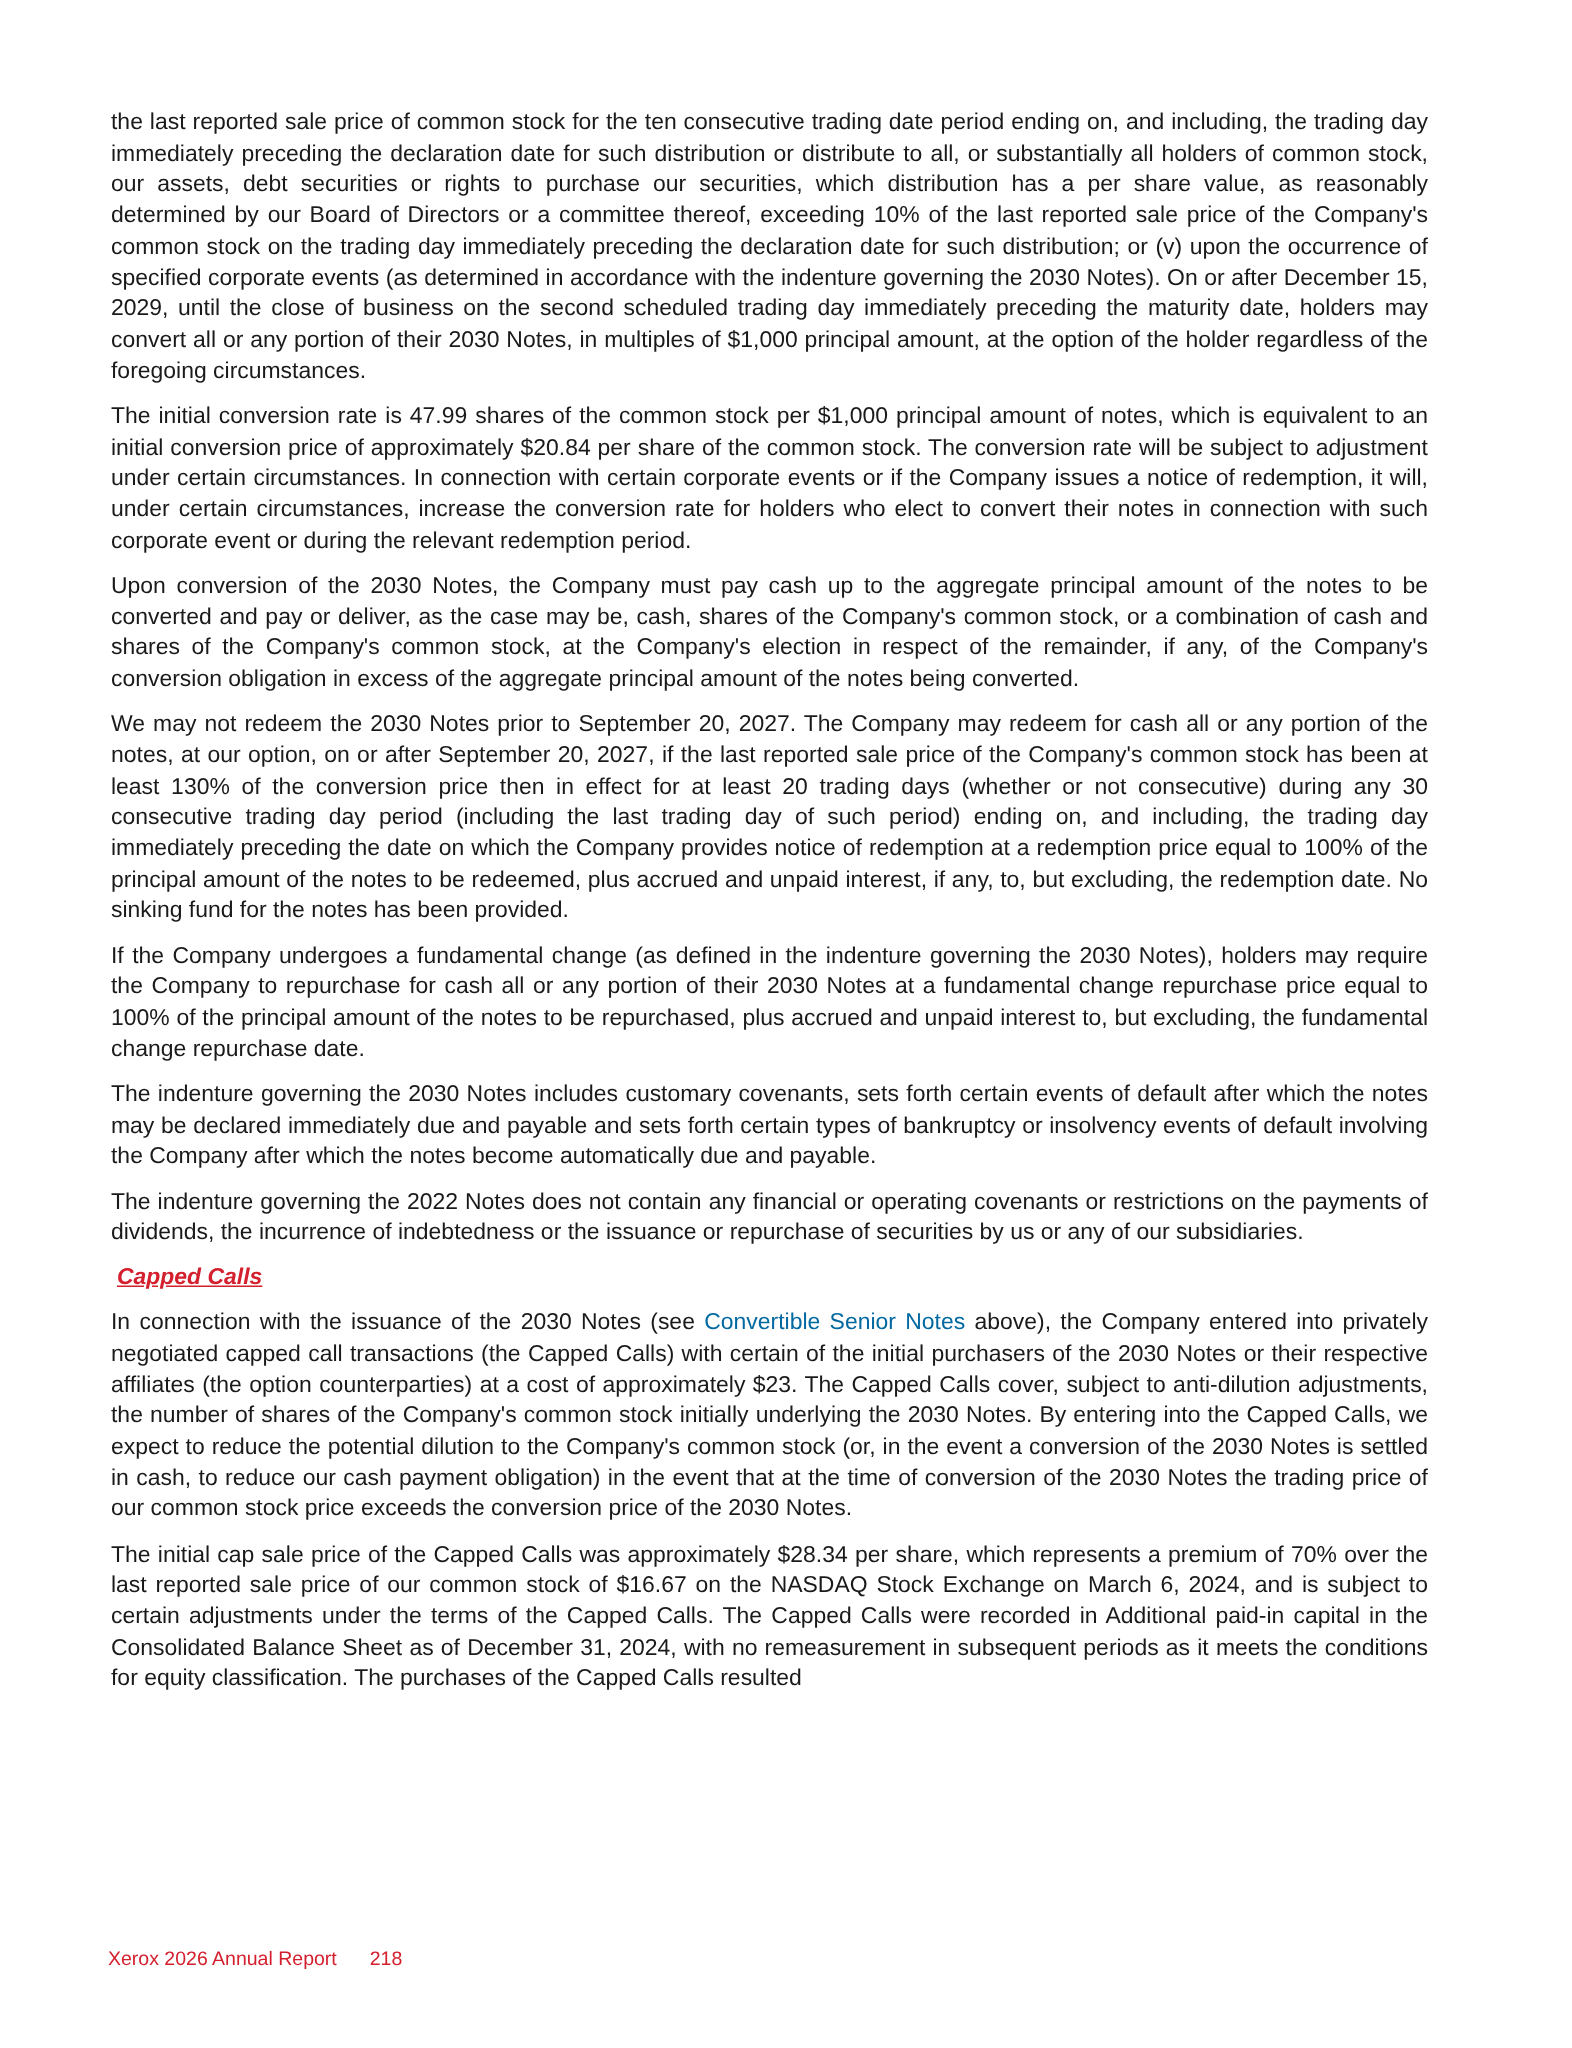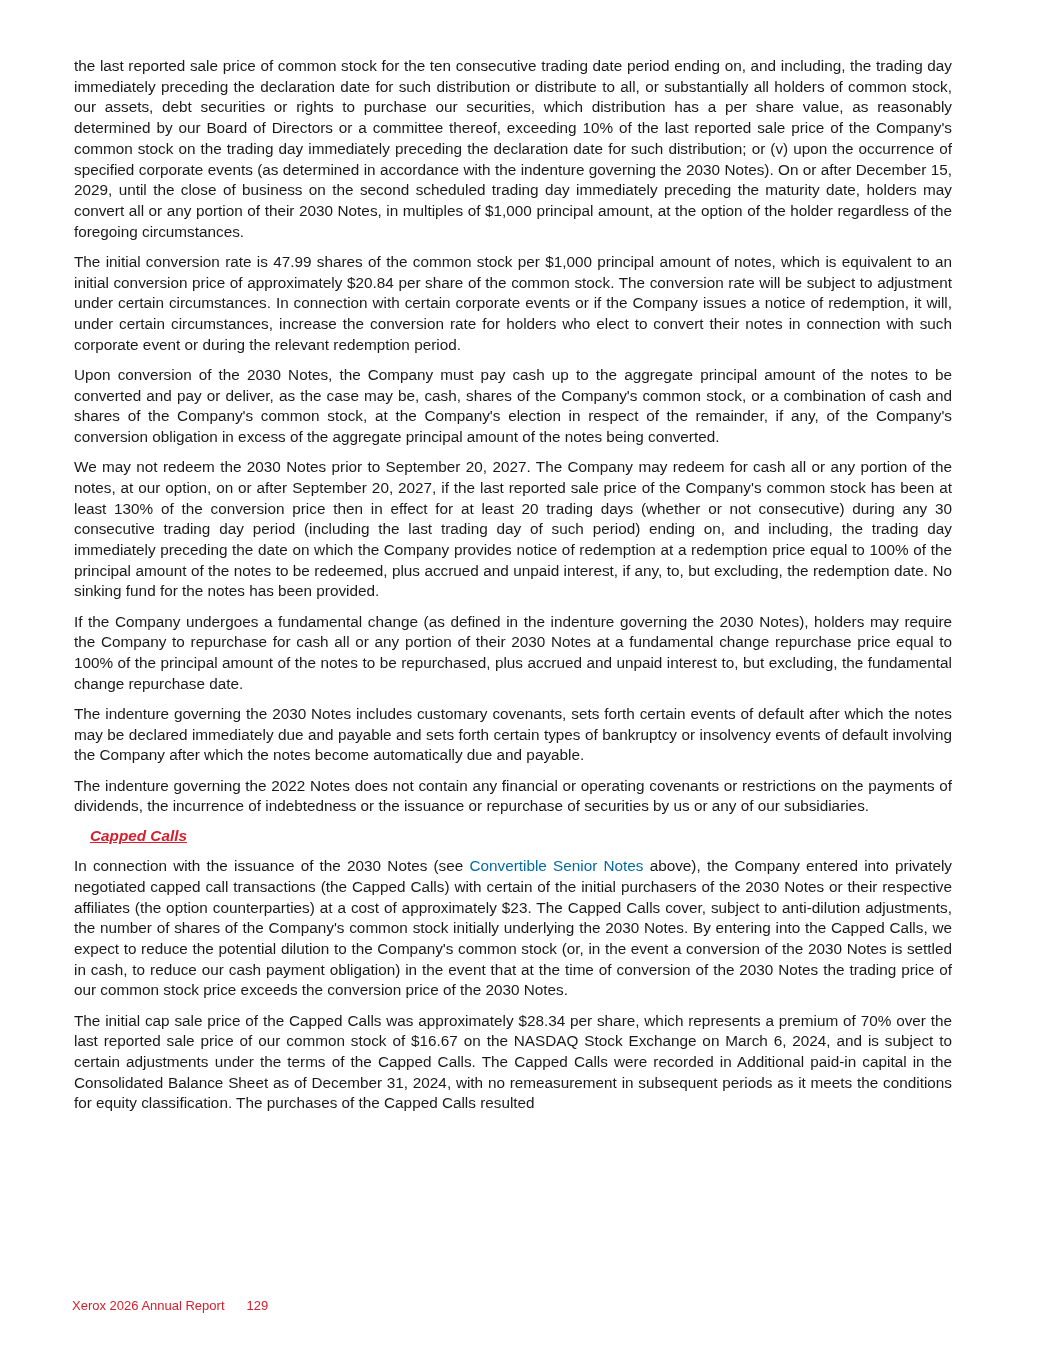--- a/index.html
+++ b/index.html
@@ -1,25 +1,25 @@
 <!DOCTYPE html>
 <html><head>
 <meta charset="utf-8">
 <style>
   html, body { margin: 0; padding: 0; background: #ffffff; }
   body { width: 1048px; height: 1365px; position: relative; overflow: hidden; }
   .page {
-    position: absolute; left: 74px; top: 56px; width: 878px;
+    position: absolute; left: 74px; top: 72px; width: 878px;
     font-family: "Liberation Sans", sans-serif;
     font-size: 15.3px; line-height: 20.7px; color: #1a1a1a;
   }
   .page p { margin: 0 0 9.5px 0; text-align: justify; }
   .heading {
     color: #d4202e; font-weight: bold; font-style: italic;
-    text-decoration: underline; margin: 0 0 9px 16px; display: block;
+    text-decoration: underline; margin: 0 0 9px 4px; display: block;
   }
   .link { color: #0369a1; font-weight: normal; }
   .footer {
     position: absolute; left: 72px; top: 1298px;
     font-family: "Liberation Sans", sans-serif; font-size: 13px; color: #d4202e;
   }
   .footer .pg { margin-left: 22px; }
 </style>
 </head>
 <body>
@@ -33,14 +33,14 @@
   <p>The indenture governing the 2030 Notes includes customary covenants, sets forth certain events of default after which the notes may be declared immediately due and payable and sets forth certain types of bankruptcy or insolvency events of default involving the Company after which the notes become automatically due and payable.</p>
   <p>The indenture governing the 2022 Notes does not contain any financial or operating covenants or restrictions on the payments of dividends, the incurrence of indebtedness or the issuance or repurchase of securities by us or any of our subsidiaries.</p>
 
   <span class="heading">Capped Calls</span>
 
   <p><span>In connection with the issuance of the 2030 Notes (see </span><span class="link">Convertible Senior Notes</span><span> above), the Company entered into privately negotiated capped call transactions (the Capped Calls) with certain of the initial purchasers of the 2030 Notes or their respective affiliates (the option counterparties) at a cost of approximately $23. The Capped Calls cover, subject to anti-dilution adjustments, the number of shares of the Company's common stock initially underlying the 2030 Notes. By entering into the Capped Calls, we expect to reduce the potential dilution to the Company's common stock (or, in the event a conversion of the 2030 Notes is settled in cash, to reduce our cash payment obligation) in the event that at the time of conversion of the 2030 Notes the trading price of our common stock price exceeds the conversion price of the 2030 Notes.</span></p>
   <p>The initial cap sale price of the Capped Calls was approximately $28.34 per share, which represents a premium of 70% over the last reported sale price of our common stock of $16.67 on the NASDAQ Stock Exchange on March 6, 2024, and is subject to certain adjustments under the terms of the Capped Calls. The Capped Calls were recorded in Additional paid-in capital in the Consolidated Balance Sheet as of December 31, 2024, with no remeasurement in subsequent periods as it meets the conditions for equity classification. The purchases of the Capped Calls resulted</p>
 </div>
 
 <div class="footer">
-  <span>Xerox 2026 Annual Report</span><span class="pg">129</span>
+  <span>Xerox 2026 Annual Report</span><span class="pg">218</span>
 </div>
 
 </body></html>

